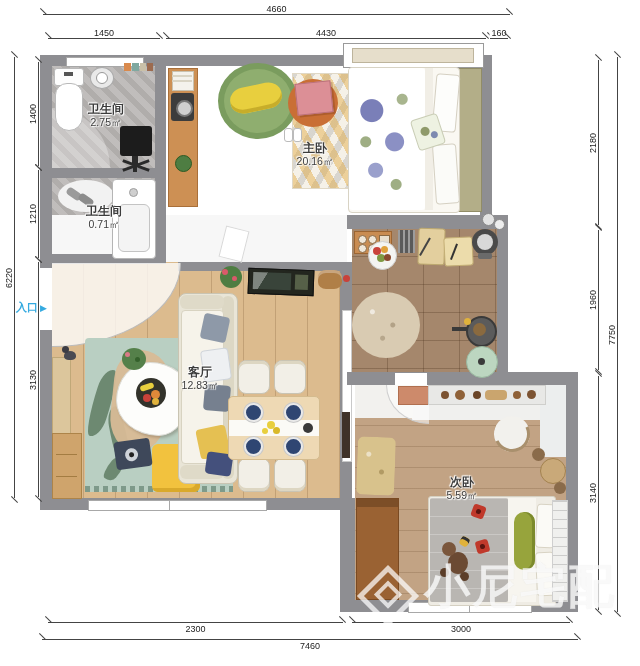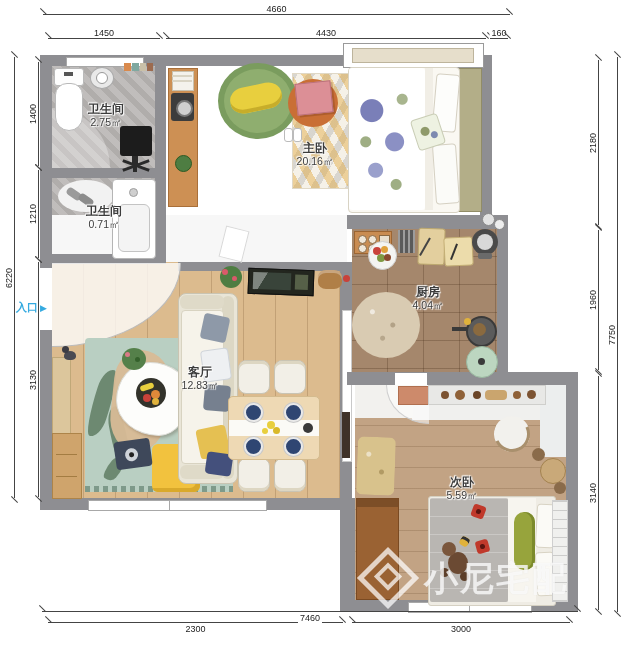--- a/index.html
+++ b/index.html
@@ -35,21 +35,21 @@
   .dimv .dlab{position:absolute;top:50%;left:-6px;transform:translate(-50%,-50%) rotate(-90deg);background:#fff;
               padding:0 2px;font-size:9px;color:#222;white-space:nowrap;}
   
   .f{position:absolute;}
   .round{border-radius:50%;}
   .leaf{position:absolute;background:#5f7d63;border-radius:60% 40% 60% 40%/30% 70% 30% 70%;opacity:.85;}
   .pillow{position:absolute;border-radius:4px;}
   .plate{position:absolute;width:15px;height:15px;border-radius:50%;background:#2f4672;border:2px solid #e9e9e9;box-shadow:0 0 0 1px #c9c9c9;}
   .chair{position:absolute;width:30px;height:32px;background:#f2efe7;border:1px solid #c9c4b4;border-radius:8px;box-shadow:inset 0 3px 0 #ddd6c2;}
   .watermark{position:absolute;z-index:60;color:rgba(255,255,255,.72);font-weight:bold;
-             font-size:34px;letter-spacing:2px;display:flex;align-items:flex-start;
+             font-size:46px;letter-spacing:2px;display:flex;align-items:flex-end;
              text-shadow:0 0 1px rgba(200,200,200,.4);}
   .wmcube{width:34px;height:34px;border:5px solid rgba(255,255,255,.72);transform:rotate(45deg);margin-right:14px;position:relative;}
   .wmcube::after{content:"";position:absolute;left:6px;top:6px;width:12px;height:12px;border:4px solid rgba(255,255,255,.72);}
   .entrance{position:absolute;color:#35aae0;font-size:11px;font-weight:bold;z-index:45;display:flex;align-items:center;}
   .entrance .arr{font-size:9px;margin-left:2px;}
 </style>
 </head>
 <body>
 
 <div id="canvas">
@@ -206,24 +206,20 @@
   <div class="f round" style="left:352px;top:292px;width:68px;height:66px;background:#d9cbb2;z-index:9;background-image:radial-gradient(circle at 30% 30%,rgba(255,255,255,.6) 0 2px,rgba(0,0,0,0) 3px),radial-gradient(circle at 60% 50%,rgba(120,100,70,.4) 0 2px,rgba(0,0,0,0) 3px),radial-gradient(circle at 45% 70%,rgba(120,100,70,.35) 0 2px,rgba(0,0,0,0) 3px);"></div>
   <div class="f" style="left:452px;top:316px;width:44px;height:28px;z-index:10;">
     <div class="abs" style="left:0;top:11px;width:16px;height:4px;background:#3a3a3a;"></div>
     <div class="abs round" style="left:14px;top:0;width:27px;height:27px;background:#5b5b5b;border:2px solid #3a3a3a;"></div>
     <div class="abs round" style="left:21px;top:7px;width:13px;height:13px;background:#8a6a3f;"></div>
     <div class="abs round" style="left:12px;top:2px;width:7px;height:7px;background:#e0b23c;"></div>
   </div>
   <div class="f round" style="left:466px;top:346px;width:30px;height:30px;background:#bcd6c0;border:1px solid #9ab8a0;z-index:10;">
     <div class="abs round" style="left:11px;top:11px;width:7px;height:7px;background:#3a3a3a;"></div>
   </div>
-  <div class="roomlabel" style="left:388px;top:286px;width:80px;">
-    <span class="rname">厨房</span>
-    <span class="rarea">4.04㎡</span>
-  </div>
 
   <div class="f round" style="left:220px;top:266px;width:22px;height:22px;background:#4e7d42;z-index:10;">
     <div class="abs round" style="left:2px;top:3px;width:6px;height:6px;background:#d95a6a;"></div>
     <div class="abs round" style="left:12px;top:10px;width:5px;height:5px;background:#d95a6a;"></div>
   </div>
   <div class="f" style="left:248px;top:269px;width:64px;height:24px;background:#23261f;border:1px solid #111;transform:rotate(2deg);z-index:10;">
     <div class="abs" style="left:4px;top:3px;width:38px;height:17px;background:#39443a;background-image:linear-gradient(120deg,rgba(255,255,255,.35) 0 30%,rgba(255,255,255,0) 31%);"></div>
     <div class="abs" style="left:46px;top:4px;width:13px;height:15px;background:#566048;"></div>
   </div>
   <div class="f" style="left:318px;top:270px;width:24px;height:19px;background:#b07f47;border-radius:8px/7px;z-index:10;box-shadow:inset 0 3px 0 rgba(255,255,255,.3);"></div>
@@ -380,21 +376,21 @@
   <div class="dimv" style="left:617px;top:57px;height:555px;">
     <span class="dlab">7750</span>
     </div>
 
   <div class="dimh" style="left:48px;top:622px;width:295px;">
     <span class="dlab" style="top:auto;bottom:-16px;">2300</span>
     </div>
   <div class="dimh" style="left:352px;top:622px;width:218px;">
     <span class="dlab" style="top:auto;bottom:-16px;">3000</span>
     </div>
-  <div class="dimh" style="left:42px;top:611px;width:536px;">
+  <div class="dimh" style="left:42px;top:639px;width:536px;">
     <span class="dlab" style="top:auto;bottom:-16px;">7460</span>
     </div>
 
   <div class="entrance" style="left:16px;top:300px;">
     <span>入口</span>
       <span class="arr">▶</span>
   </div>
 
   <div class="watermark" style="left:366px;top:556px;">
     <span class="wmcube"></span>

